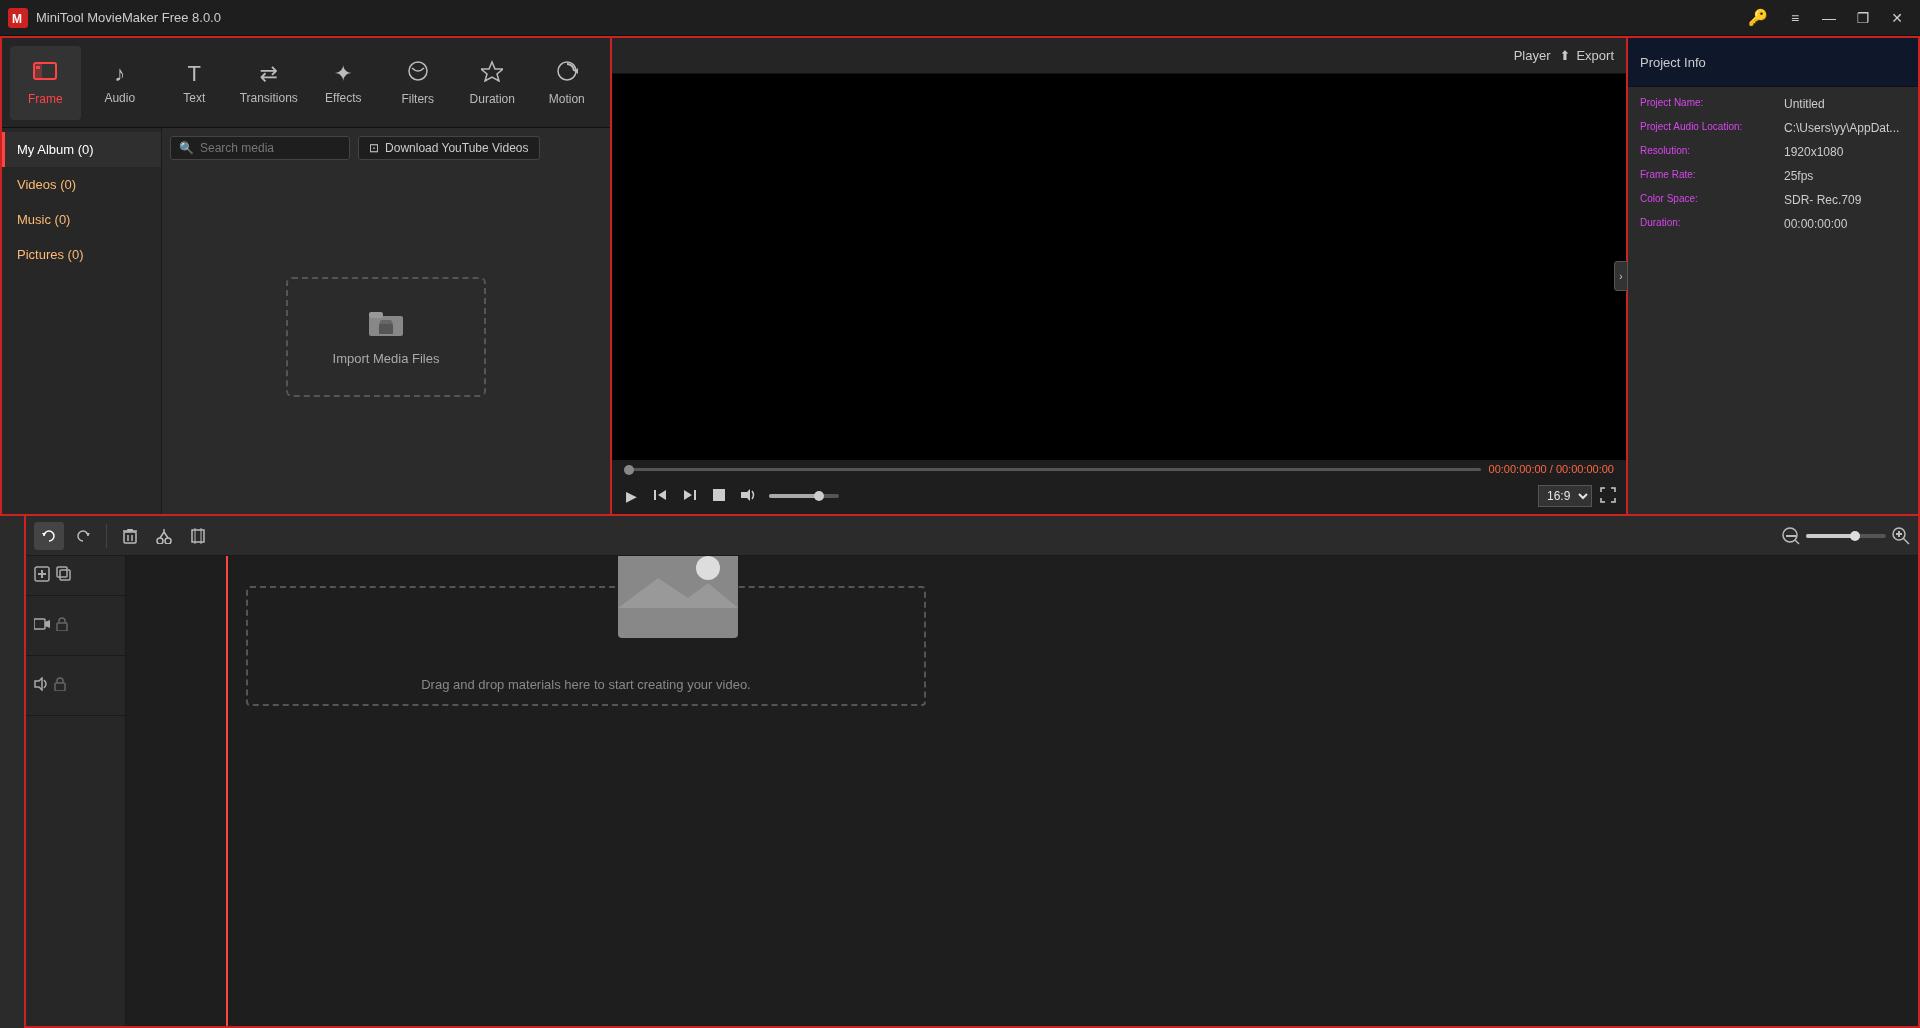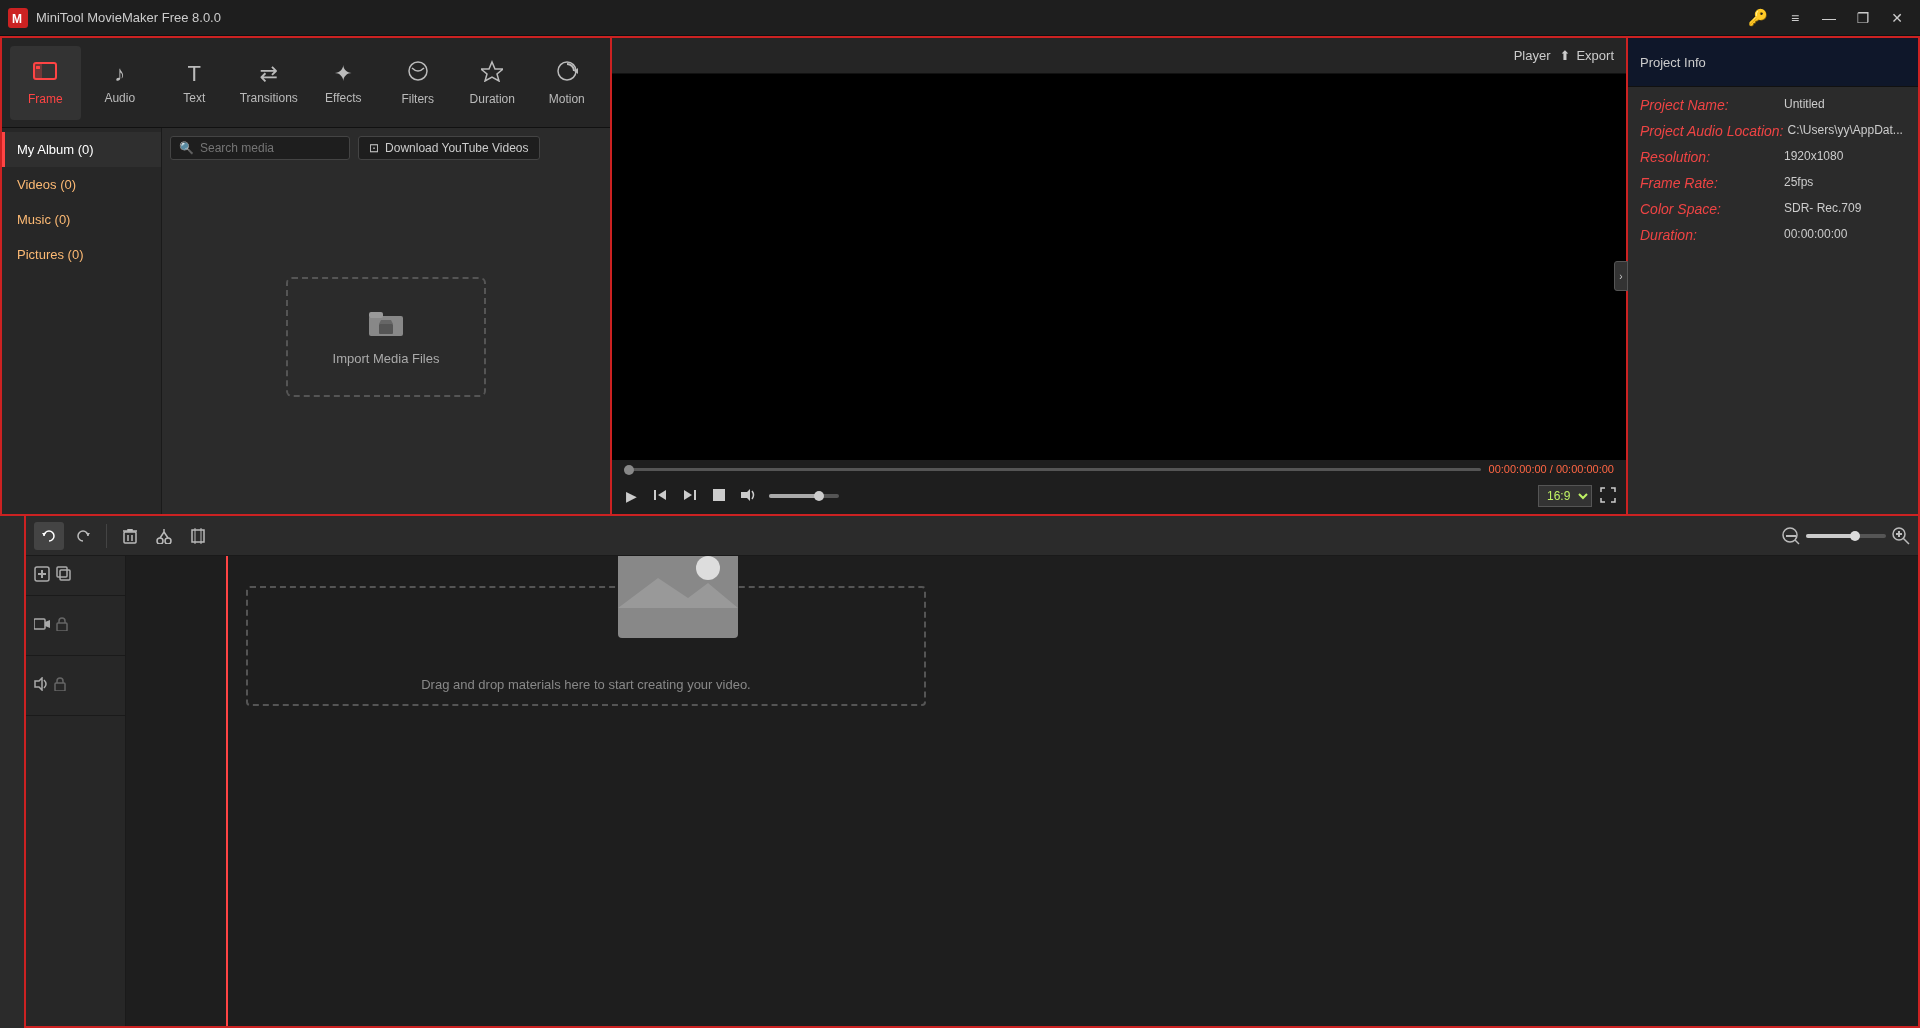--- a/index.html
+++ b/index.html
@@ -309,21 +309,21 @@
       height: 10px;
       background: #ccc;
       border-radius: 50%;
       position: absolute;
       left: 65%;
       top: -3px;
     }
     #aspect-select {
       background: #333;
       border: 1px solid #555;
-      color: #bef264;
+      color: #e5e5e5;
       font-size: 12px;
       padding: 2px 4px;
       margin-left: auto;
       cursor: pointer;
     }
     #fullscreen-btn {
       background: none;
       border: none;
       color: #ccc;
       cursor: pointer;
@@ -371,24 +371,23 @@
       display: flex;
       flex-direction: column;
       gap: 10px;
     }
     .info-row {
       display: flex;
       align-items: flex-start;
       gap: 4px;
     }
     .info-label {
-      color: #ef4444;
-      font-size: 14px;
+      color: #d946ef;
+      font-size: 10px;
       min-width: 140px;
-      font-style: italic;
     }
     .info-value {
       color: #ccc;
       font-size: 12px;
     }
 
     
     #bottom-row {
       flex: 1;
       display: flex;

